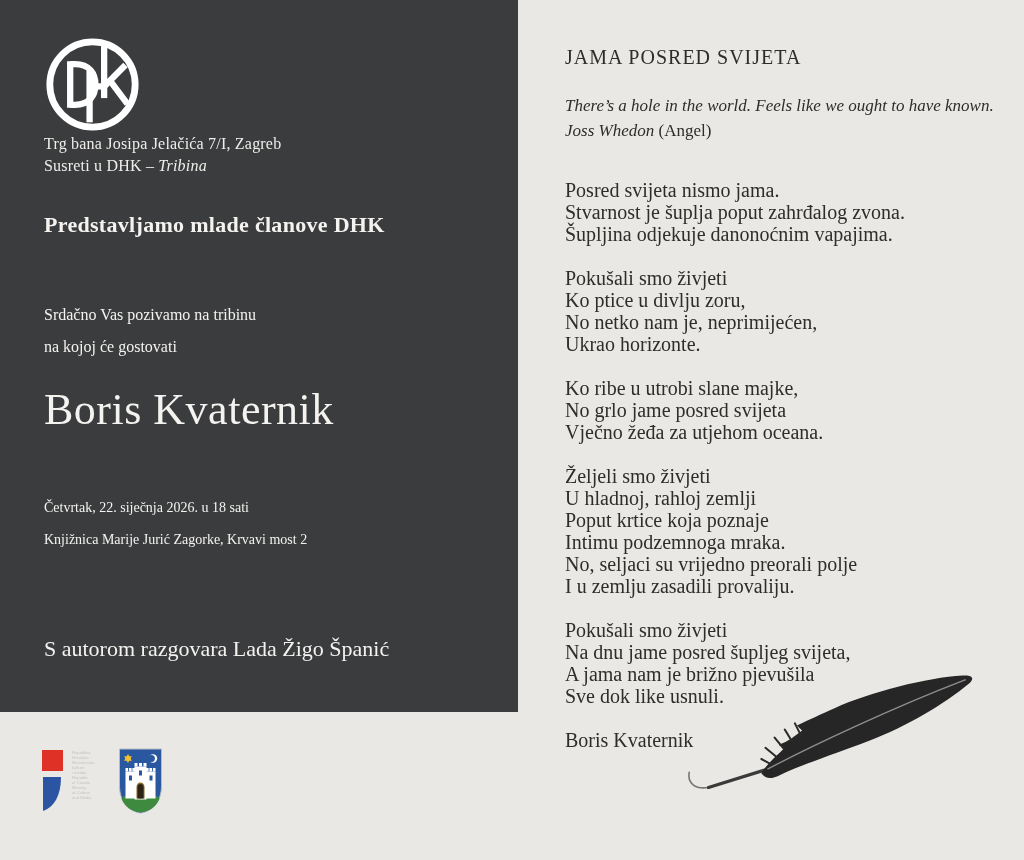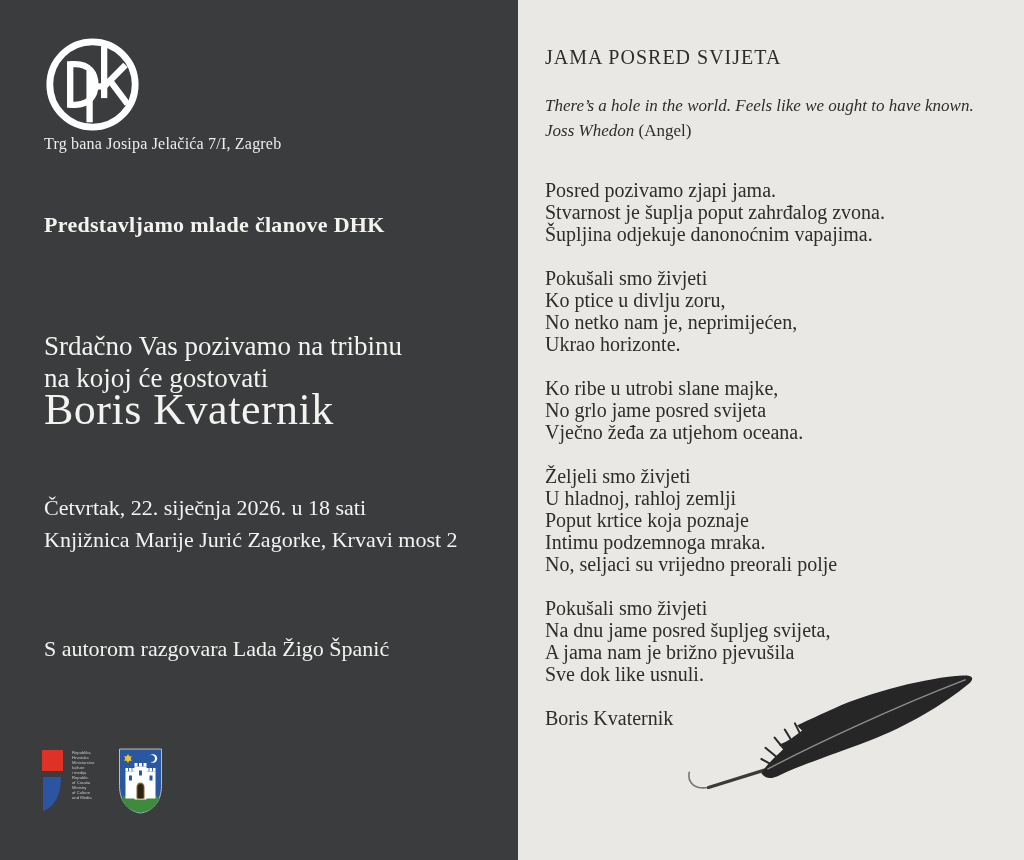--- a/index.html
+++ b/index.html
@@ -4,45 +4,45 @@
 <style>
   html,body{margin:0;padding:0;}
   body{
     width:1024px;height:860px;overflow:hidden;position:relative;
     font-family:"Liberation Serif", serif;
     background:#e9e8e5;
   }
   .poster{position:absolute;inset:0;display:flex;}
   
   .left-panel{
-    position:relative;width:518px;height:860px;flex:0 0 518px;
+    position:relative;width:518px;height:712px;flex:0 0 518px;
     background:#3a3c3e;color:#f4f3f0;
   }
   .left-panel .abs{position:absolute;left:44px;}
   .dhk-logo{top:36px;width:97px;height:97px;}
   .address-block{top:133px;font-size:16px;line-height:22px;letter-spacing:.2px;color:#efeeeb;}
   .series-italic{font-style:italic;}
   .heading{top:212px;font-size:22px;font-weight:bold;letter-spacing:.3px;margin:0;}
-  .invite-block{top:299px;font-size:27px;line-height:32px;font-weight:300;margin-top:31px;}
+  .invite-block{top:299px;font-size:16px;line-height:32px;font-weight:300;}
   .guest-name{top:384px;left:42px;font-size:44px;letter-spacing:.5px;}
-  .date-block{top:492px;font-size:22px;line-height:32px;}
+  .date-block{top:492px;font-size:14px;line-height:32px;}
   .moderator{top:636px;font-size:22px;}
   .logos-row{position:absolute;left:42px;top:745px;height:70px;display:flex;align-items:flex-start;}
   .ministry-glyph{width:21px;height:61px;margin-top:5px;}
   .ministry-text{
     margin:5px 0 0 9px;width:30px;
     font-family:"Liberation Sans", sans-serif;
     font-size:4.2px;line-height:5px;color:#c4c4c2;white-space:pre-line;
   }
   .zagreb-arms{width:45px;height:68px;margin-left:16px;margin-top:2px;}
   
   .right-panel{
     position:relative;flex:1;height:860px;
     background:#e9e8e5;color:#2e2d2b;
-    padding:46px 0 0 27px;box-sizing:border-box;
+    padding:46px 0 0 47px;box-sizing:border-box;
   }
   .poem-title{font-size:20px;letter-spacing:1px;margin:0 0 24px 0;font-weight:normal;}
   .epigraph{margin:8px 0 36px 0;font-size:17px;line-height:25px;white-space:nowrap;}
   .epigraph .quote{font-style:italic;}
   .epigraph .author-italic{font-style:italic;}
   .stanza{margin:0 0 22px 0;}
   .stanza p{margin:0;font-size:20px;line-height:22px;}
   .poem-signature{margin-top:0;font-size:20px;line-height:22px;}
   .feather{position:absolute;left:160px;top:662px;width:305px;height:135px;pointer-events:none;}
 </style>
@@ -64,20 +64,21 @@
         <path d="M62,10 V64"></path>
         <path d="M47,52 H62"></path>
 
         <path d="M62,52 L84,30"></path>
         <path d="M68,46 L86,70"></path>
       </g>
     </svg>
 
     <div class="abs address-block">
       <div>Trg bana Josipa Jelačića 7/I, Zagreb</div>
+      <div><span>Susreti u DHK – </span><span class="series-italic">Tribina</span></div>
     </div>
 
     <h1 class="abs heading">Predstavljamo mlade članove DHK</h1>
 
     <div class="abs invite-block">
       <div>Srdačno Vas pozivamo na tribinu</div>
       <div>na kojoj će gostovati</div>
     </div>
 
     <div class="abs guest-name">Boris Kvaternik</div>
@@ -141,21 +142,21 @@
   <div class="right-panel">
 
     <h2 class="poem-title">JAMA POSRED SVIJETA</h2>
 
     <div class="epigraph">
       <div class="quote">There’s a hole in the world. Feels like we ought to have known.</div>
       <div><span class="author-italic">Joss Whedon</span><span> (Angel)</span></div>
     </div>
 
     <div class="stanza">
-      <p>Posred pozivamo zjapi jama.</p>
+      <p>Posred svijeta nismo jama.</p>
       <p>Stvarnost je šuplja poput zahrđalog zvona.</p>
       <p>Šupljina odjekuje danonoćnim vapajima.</p>
     </div>
 
     <div class="stanza">
       <p>Pokušali smo živjeti</p>
       <p>Ko ptice u divlju zoru,</p>
       <p>No netko nam je, neprimijećen,</p>
       <p>Ukrao horizonte.</p>
     </div>
@@ -165,20 +166,21 @@
       <p>No grlo jame posred svijeta</p>
       <p>Vječno žeđa za utjehom oceana.</p>
     </div>
 
     <div class="stanza">
       <p>Željeli smo živjeti</p>
       <p>U hladnoj, rahloj zemlji</p>
       <p>Poput krtice koja poznaje</p>
       <p>Intimu podzemnoga mraka.</p>
       <p>No, seljaci su vrijedno preorali polje</p>
+      <p>I u zemlju zasadili provaliju.</p>
     </div>
 
     <div class="stanza">
       <p>Pokušali smo živjeti</p>
       <p>Na dnu jame posred šupljeg svijeta,</p>
       <p>A jama nam je brižno pjevušila</p>
       <p>Sve dok like usnuli.</p>
     </div>
 
     <div class="poem-signature">Boris Kvaternik</div>

